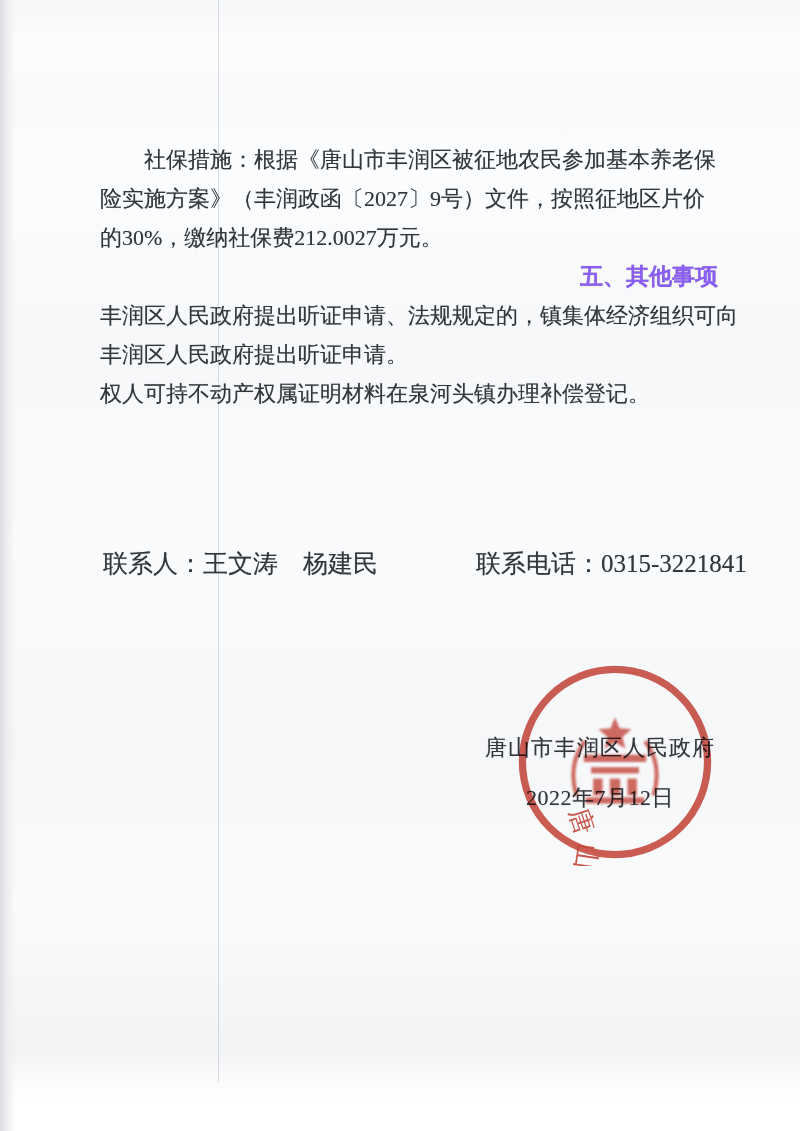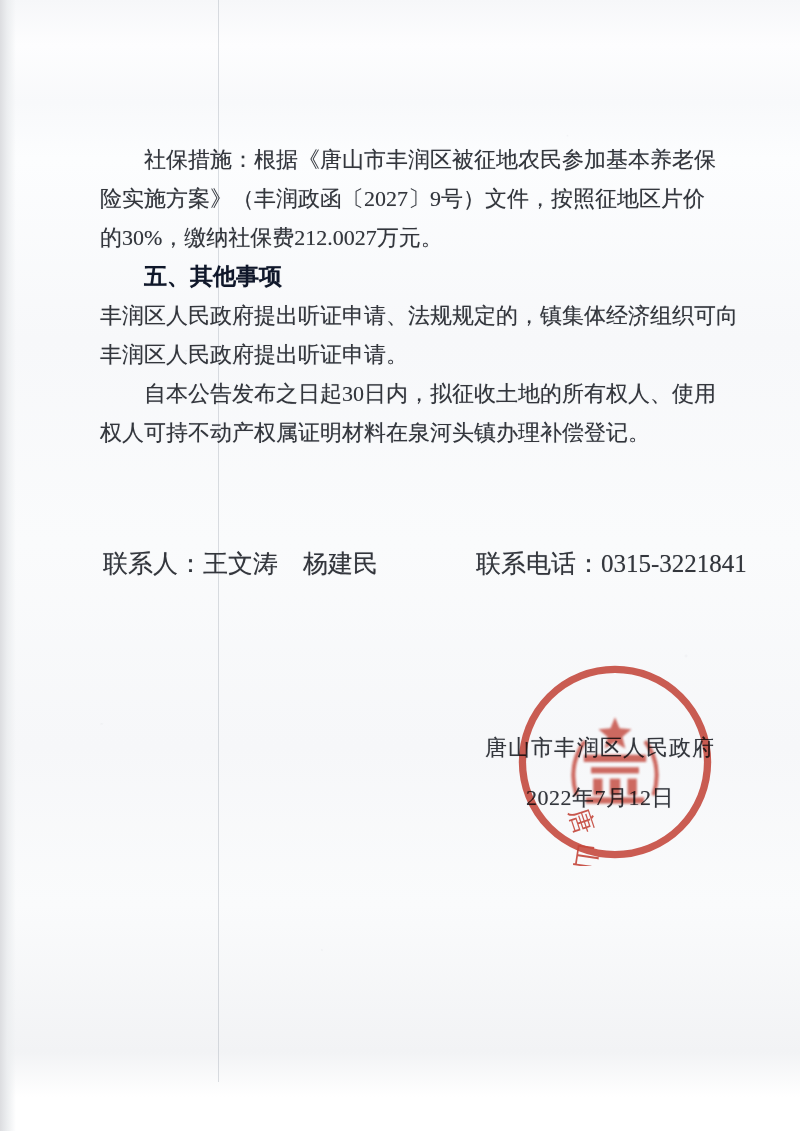--- a/index.html
+++ b/index.html
@@ -42,21 +42,21 @@
   
   .textblock{
     position:absolute;left:100px;top:140px;width:618px;
     color:#33363c;font-size:22px;line-height:39px;
     text-shadow:0 0 .7px rgba(70,75,85,.55);
   }
   .line{height:39px;white-space:nowrap;}
   .indent{padding-left:44px;}
   .heading{
     font-family:"Liberation Sans","DejaVu Sans",sans-serif;
-    font-weight:bold;font-size:23px;color:#0f172a;
+    font-weight:bold;font-size:23px;color:#8b5cf6;text-align:right;
   }
   .contact-row{
     position:absolute;left:103px;top:544px;width:615px;
     color:#33363c;font-size:25px;line-height:39px;white-space:nowrap;
     text-shadow:0 0 .7px rgba(70,75,85,.55);
   }
   .contact-phone{margin-left:98px;}
   .signature{
     position:absolute;left:440px;top:728px;width:320px;
     text-align:center;color:#33363c;font-size:22px;
@@ -79,21 +79,20 @@
   <div class="speckle"></div>
   <div class="scan-line-vertical"></div>
 
   <div class="textblock">
     <div class="line indent">社保措施：根据《唐山市丰润区被征地农民参加基本养老保</div>
     <div class="line">险实施方案》（丰润政函〔2027〕9号）文件，按照征地区片价</div>
     <div class="line">的30%，缴纳社保费212.0027万元。</div>
     <div class="line indent heading">五、其他事项</div>
     <div class="line">丰润区人民政府提出听证申请、法规规定的，镇集体经济组织可向</div>
     <div class="line">丰润区人民政府提出听证申请。</div>
-    <div class="line indent">自本公告发布之日起30日内，拟征收土地的所有权人、使用</div>
     <div class="line">权人可持不动产权属证明材料在泉河头镇办理补偿登记。</div>
   </div>
 
   <div class="contact-row">
     <span>联系人：王文涛　杨建民</span><span class="contact-phone">联系电话：0315-3221841</span>
   </div>
 
   <div class="signature">
     <div class="issuer">唐山市丰润区人民政府</div>
     <div class="date">2022年7月12日</div>

